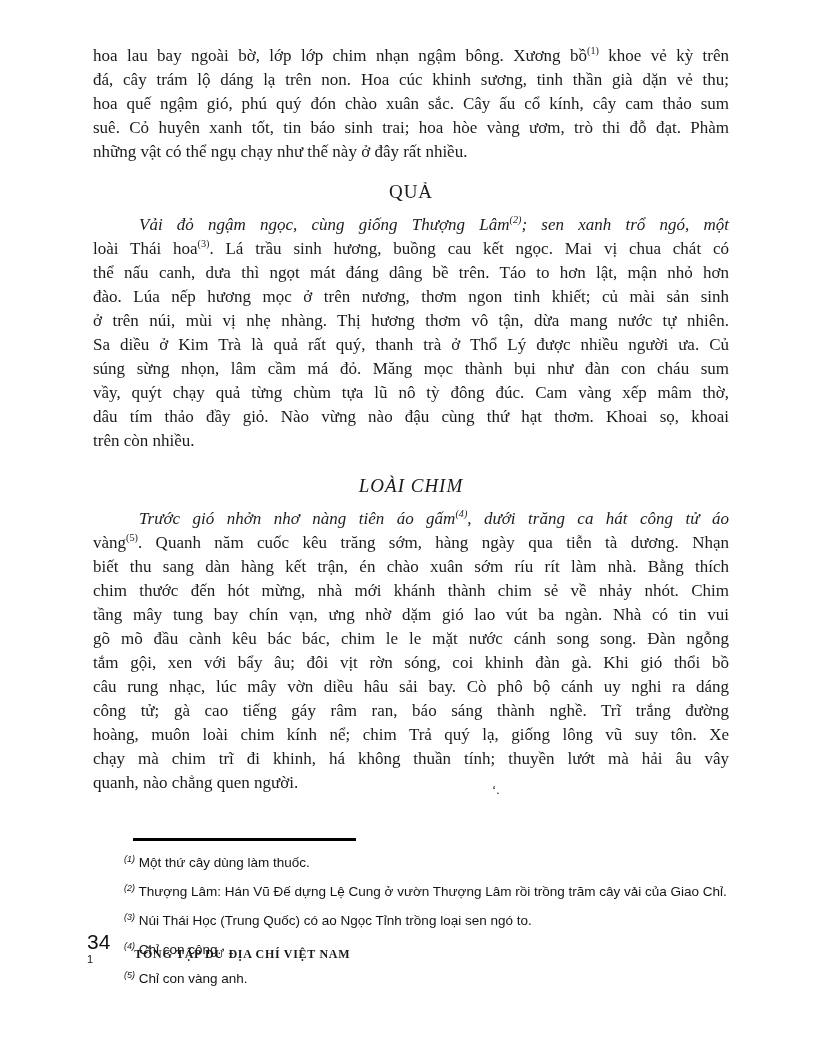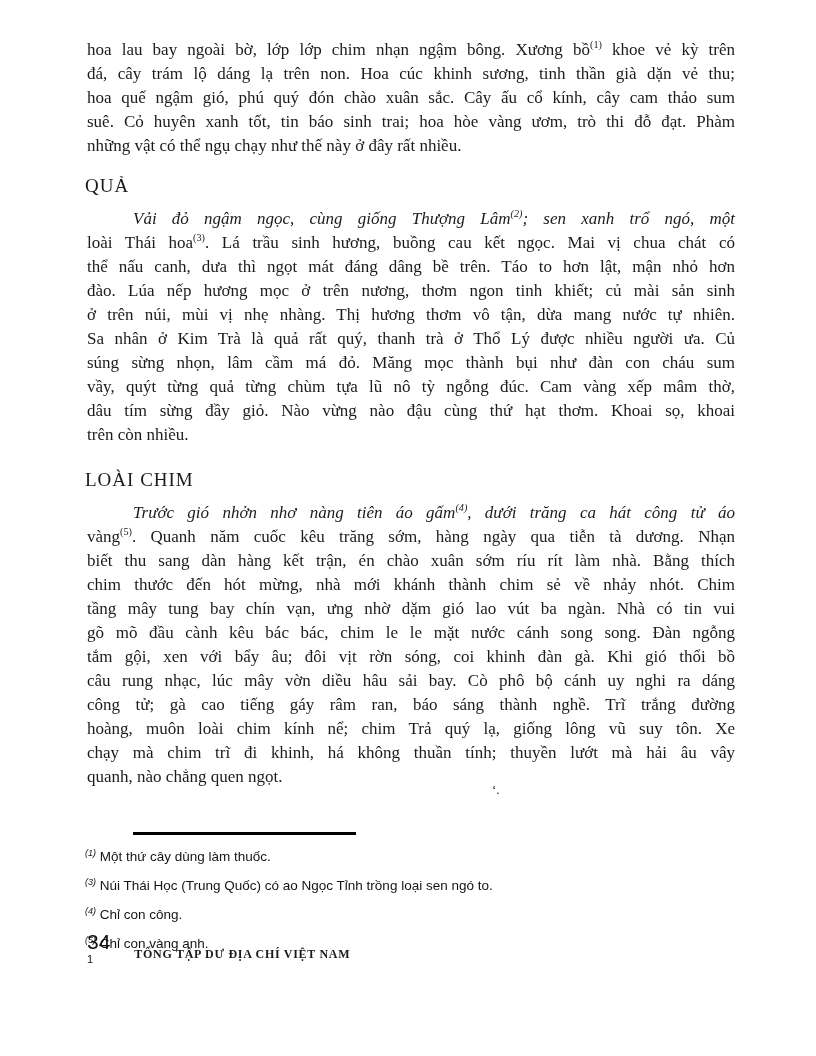--- a/index.html
+++ b/index.html
@@ -13,61 +13,62 @@
     height: 1056px;
     margin: 0 auto;
     background: #ffffff;
     box-sizing: border-box;
     padding: 36px 79px 0 85px;
     font-family: "Liberation Serif", serif;
     font-size: 17px;
     color: #1b1b1b;
     overflow: hidden;
   }
-  .paragraph { margin: 2px; }
+  .paragraph { margin: 8px; }
   .line {
     line-height: 24px;
     text-align: justify;
     text-align-last: justify;
     white-space: normal;
   }
   .line.last { text-align-last: auto; }
   .line.first { padding-left: 46px; font-style: italic; }
   .line sup, .footnote sup {
     font-size: 0.6em;
     line-height: 0;
     vertical-align: super;
   }
   .heading {
     font-size: 19px;
     font-weight: 400;
     letter-spacing: 1px;
-    text-align: left;
+    text-align: center;
     line-height: 26px;
     margin: 15px 0 8px 0;
   }
-  .heading.second { margin-top: 20px; }
+  .heading.second { margin-top: 20px; font-style: italic; }
   .stray {
     position: absolute;
     left: 492px;
     top: 782px;
     font-size: 13px;
     color: #222;
   }
   .fnrule {
     width: 223px;
     height: 3px;
     background: #000;
     margin: 43px 0 0 48px;
   }
   .footnotes {
     margin-top: 14px;
     font-family: "Liberation Sans", sans-serif;
     font-size: 13.5px;
     color: #141414;
+    margin-left: 39px;
   }
   .footnote {
     line-height: 16px;
     margin-bottom: 13px;
   }
   .footnote sup { font-style: italic; font-size: 9px; }
   .footer {
     position: absolute;
     left: 87px;
     top: 932px;
@@ -114,51 +115,52 @@
       </div>
 
     <div class="heading">QUẢ</div>
 
     <div class="paragraph indent">
         <div class="line first">Vải đỏ ngậm ngọc, cùng giống Thượng Lâm<sup>(2)</sup>; sen xanh trổ ngó, một</div>
         <div class="line">loài Thái hoa<sup>(3)</sup>. Lá trầu sinh hương, buồng cau kết ngọc. Mai vị chua chát có</div>
         <div class="line">thể nấu canh, dưa thì ngọt mát đáng dâng bề trên. Táo to hơn lật, mận nhỏ hơn</div>
         <div class="line">đào. Lúa nếp hương mọc ở trên nương, thơm ngon tinh khiết; củ mài sản sinh</div>
         <div class="line">ở trên núi, mùi vị nhẹ nhàng. Thị hương thơm vô tận, dừa mang nước tự nhiên.</div>
-        <div class="line">Sa nhân ở Kim Trà là quả rất quý, thanh trà ở Thổ Lý được nhiều người ưa. Củ</div>
+        <div class="line">Sa diều ở Kim Trà là quả rất quý, thanh trà ở Thổ Lý được nhiều người ưa. Củ</div>
         <div class="line">súng sừng nhọn, lâm cầm má đỏ. Măng mọc thành bụi như đàn con cháu sum</div>
-        <div class="line">vầy, quýt từng quả từng chùm tựa lũ nô tỳ ngỗng đúc. Cam vàng xếp mâm thờ,</div>
-        <div class="line">dâu tím sừng đầy giỏ. Nào vừng nào đậu cùng thứ hạt thơm. Khoai sọ, khoai</div>
+        <div class="line">vầy, quýt chạy quả từng chùm tựa lũ nô tỳ đông đúc. Cam vàng xếp mâm thờ,</div>
+        <div class="line">dâu tím thảo đầy giỏ. Nào vừng nào đậu cùng thứ hạt thơm. Khoai sọ, khoai</div>
         <div class="line last">trên còn nhiều.</div>
       </div>
 
     <div class="heading second">LOÀI CHIM</div>
 
     <div class="paragraph indent">
         <div class="line first">Trước gió nhởn nhơ nàng tiên áo gấm<sup>(4)</sup>, dưới trăng ca hát công tử áo</div>
         <div class="line">vàng<sup>(5)</sup>. Quanh năm cuốc kêu trăng sớm, hàng ngày qua tiễn tà dương. Nhạn</div>
         <div class="line">biết thu sang dàn hàng kết trận, én chào xuân sớm ríu rít làm nhà. Bằng thích</div>
         <div class="line">chim thước đến hót mừng, nhà mới khánh thành chim sẻ về nhảy nhót. Chim</div>
         <div class="line">tầng mây tung bay chín vạn, ưng nhờ dặm gió lao vút ba ngàn. Nhà có tin vui</div>
         <div class="line">gõ mõ đầu cành kêu bác bác, chim le le mặt nước cánh song song. Đàn ngỗng</div>
         <div class="line">tắm gội, xen với bẩy âu; đôi vịt rờn sóng, coi khinh đàn gà. Khi gió thổi bồ</div>
         <div class="line">câu rung nhạc, lúc mây vờn diều hâu sải bay. Cò phô bộ cánh uy nghi ra dáng</div>
         <div class="line">công tử; gà cao tiếng gáy râm ran, báo sáng thành nghề. Trĩ trắng đường</div>
         <div class="line">hoàng, muôn loài chim kính nể; chim Trả quý lạ, giống lông vũ suy tôn. Xe</div>
         <div class="line">chạy mà chim trĩ đi khinh, há không thuần tính; thuyền lướt mà hải âu vây</div>
-        <div class="line last">quanh, nào chẳng quen ngọt.</div>
+        <div class="line last">quanh, nào chẳng quen người.</div>
       </div>
   </div>
 
   <div class="stray">ʻ.</div>
 
   <div class="fnrule"></div>
 
   <div class="footnotes">
       <div class="footnote"><sup>(1)</sup><span> Một thứ cây dùng làm thuốc.</span></div>
+      <div class="footnote"><sup>(2)</sup><span> Thượng Lâm: Hán Vũ Đế dựng Lệ Cung ở vườn Thượng Lâm rồi trồng trăm cây vải của Giao Chỉ.</span></div>
       <div class="footnote"><sup>(3)</sup><span> Núi Thái Học (Trung Quốc) có ao Ngọc Tỉnh trồng loại sen ngó to.</span></div>
       <div class="footnote"><sup>(4)</sup><span> Chỉ con công.</span></div>
       <div class="footnote"><sup>(5)</sup><span> Chỉ con vàng anh.</span></div>
     </div>
 
   <div class="footer">
     <div class="pagenum-block">
       <div class="pagenum">34</div>
       <div class="signature">1</div>
     </div>

